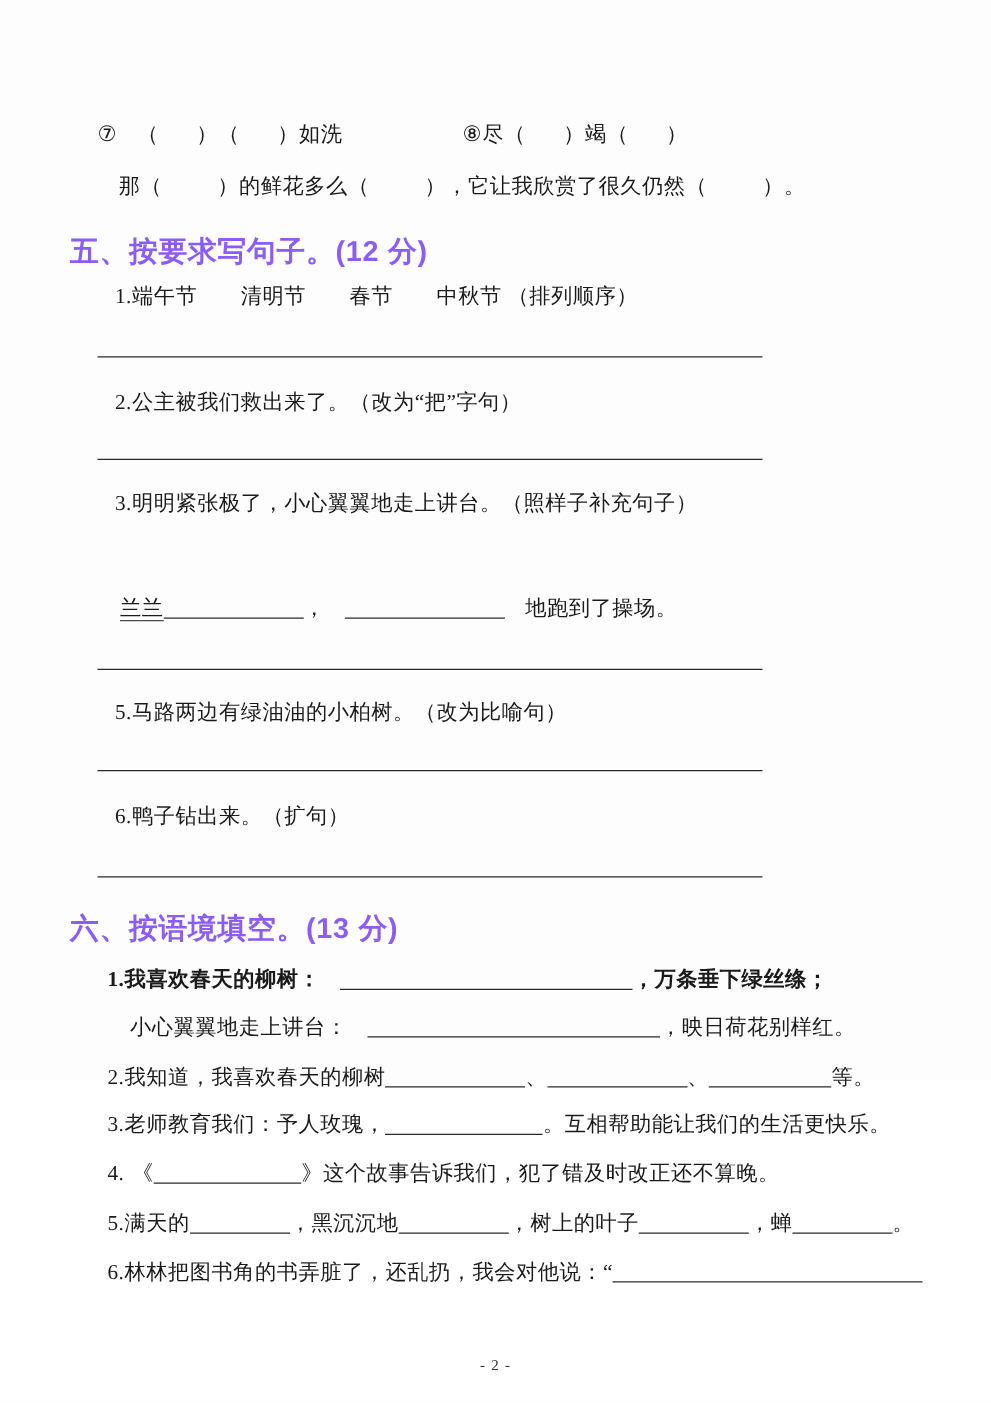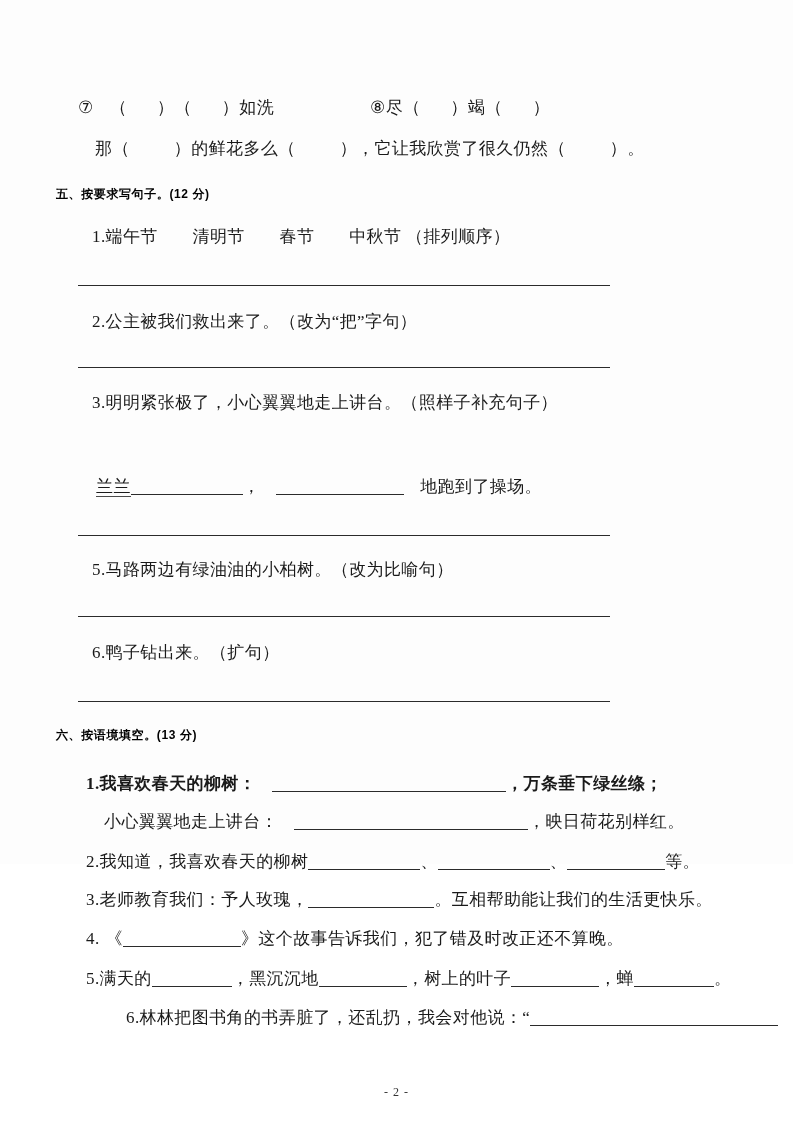--- a/index.html
+++ b/index.html
@@ -28,24 +28,24 @@
     position: absolute;
     white-space: nowrap;
     font-size: 17px;
     line-height: 1;
     letter-spacing: 0.4px;
   }
   .section-head {
     position: absolute;
     font-family: "Liberation Sans", "DejaVu Sans", sans-serif;
     font-weight: bold;
-    font-size: 12px;
+    font-size: 23px;
     letter-spacing: 0.6px;
     white-space: nowrap;
-    color: #000000;
+    color: #8b5cf6;
   }
   .qnum {
     font-family: "Liberation Serif", "DejaVu Serif", serif;
   }
 
   
   .rule {
     position: absolute;
     height: 0;
     border-bottom: 1.4px solid #2b2b2b;
@@ -170,19 +170,19 @@
   </div>
 
   <div class="row" style="left:86px; top:930px;">
     <span class="qnum">4.</span><span class="spacer-s" style="width:6px;"></span><span>《</span><span class="blank" style="width:118px;"></span><span>》这个故事告诉我们，犯了错及时改正还不算晚。</span>
   </div>
 
   <div class="row" style="left:86px; top:970px;">
     <span class="qnum">5.</span><span>满天的</span><span class="blank" style="width:80px;"></span><span>，黑沉沉地</span><span class="blank" style="width:88px;"></span><span>，树上的叶子</span><span class="blank" style="width:88px;"></span><span>，蝉</span><span class="blank" style="width:80px;"></span><span>。</span>
   </div>
 
-  <div class="row" style="left:86px; top:1009px;margin-left:40px;">
+  <div class="row" style="left:86px; top:1009px;">
     <span class="qnum">6.</span><span>林林把图书角的书弄脏了，还乱扔，我会对他说：“</span><span class="blank" style="width:248px;"></span>
   </div>
 
   <div class="footer" style="top:1085px;">- 2 -</div>
 
 </div>
 
 </body></html>

